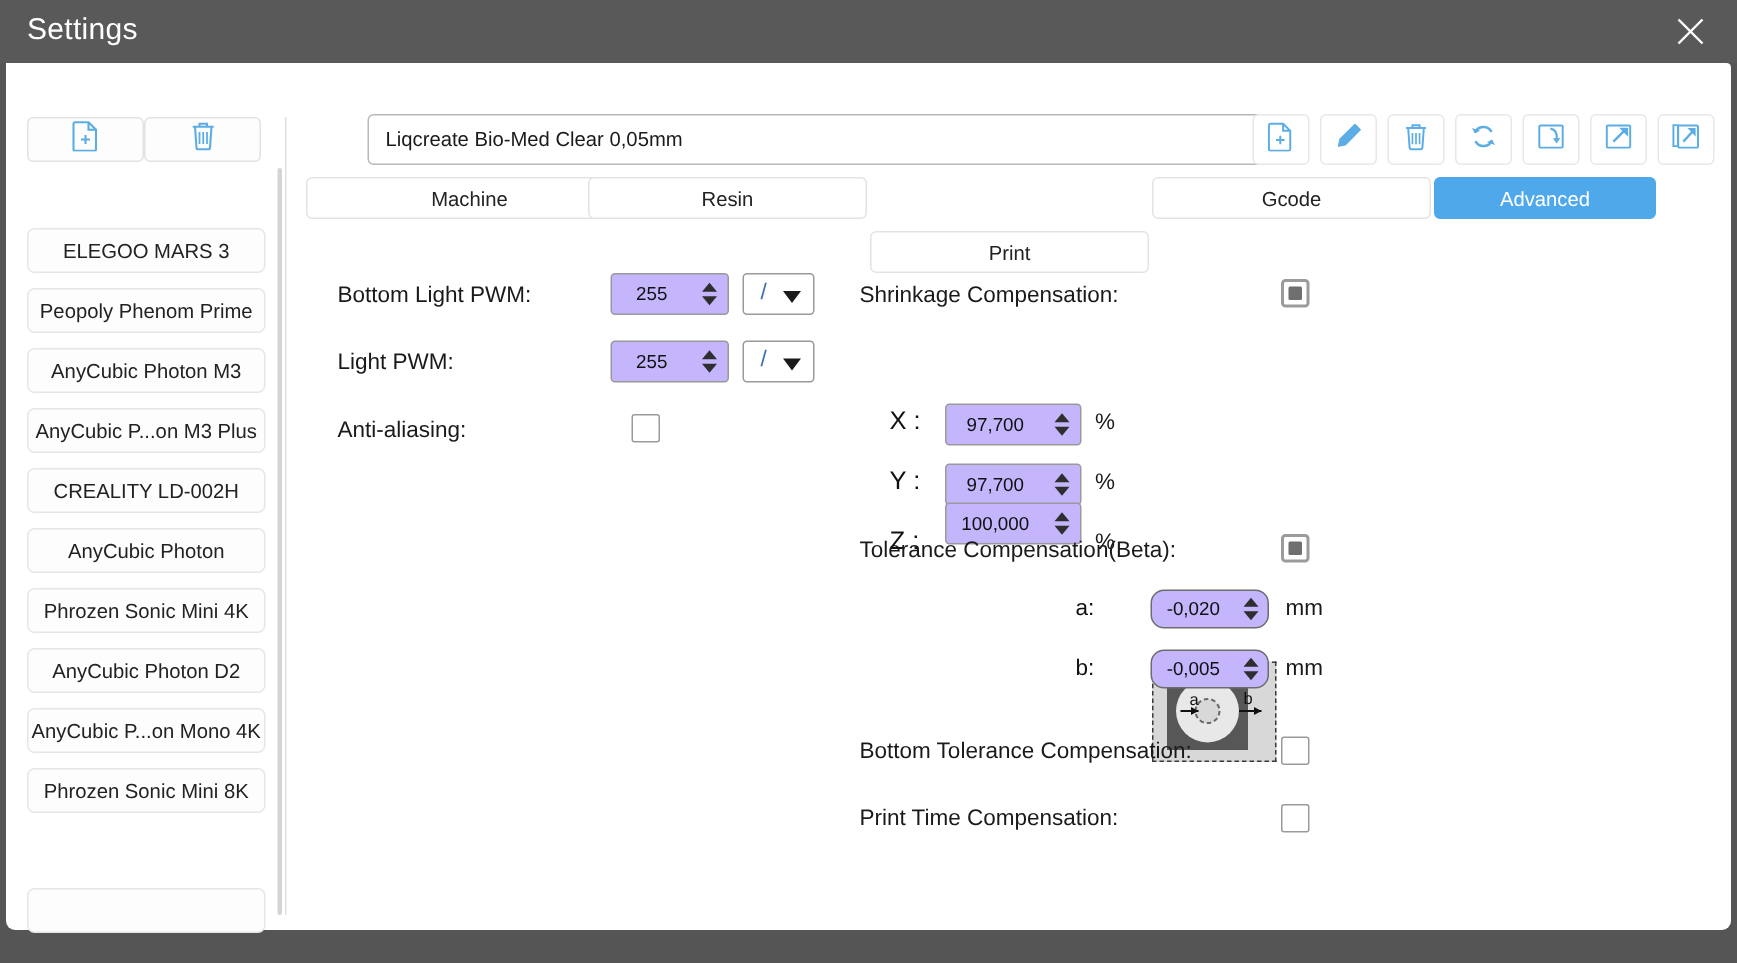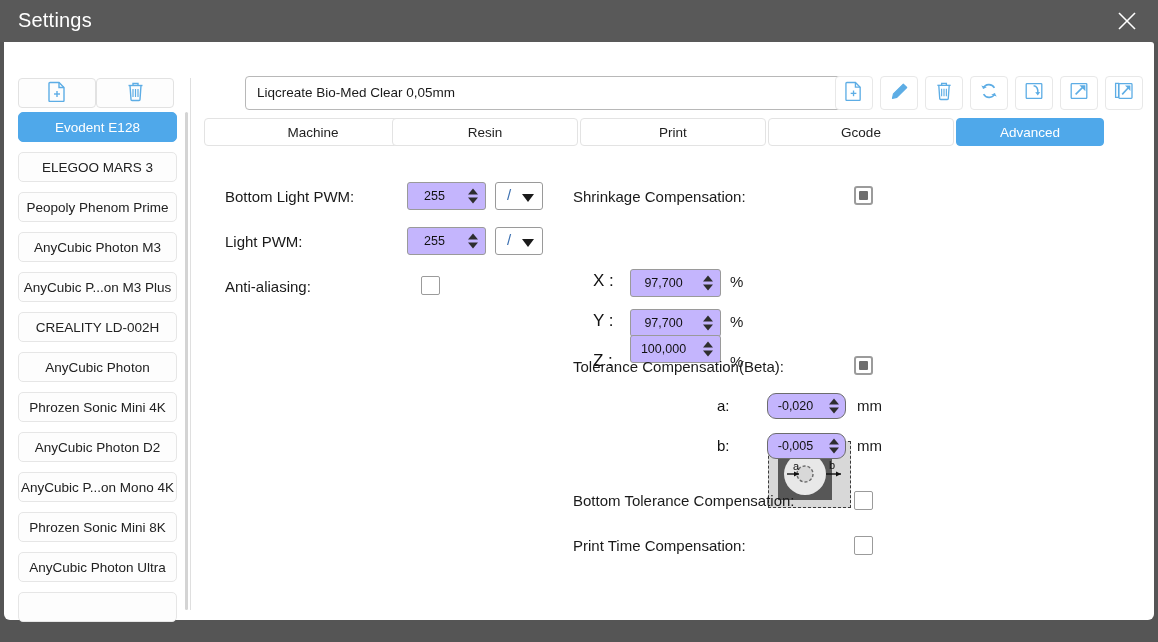--- a/index.html
+++ b/index.html
@@ -332,23 +332,20 @@
             <path d="M2.5 4.5 h14" stroke="#5dade5" stroke-width="1.4" fill="none"></path>
             <path d="M7 4.5 v-2 h5 v2" stroke="#5dade5" stroke-width="1.4" fill="none"></path>
             <path d="M4 4.5 l1 14 a1 1 0 0 0 1 1 h7 a1 1 0 0 0 1 -1 l1 -14" stroke="#5dade5" stroke-width="1.4" fill="none"></path>
             <line x1="7" y1="8" x2="7" y2="16" stroke="#5dade5" stroke-width="1.2"></line>
             <line x1="9.5" y1="8" x2="9.5" y2="16" stroke="#5dade5" stroke-width="1.2"></line>
             <line x1="12" y1="8" x2="12" y2="16" stroke="#5dade5" stroke-width="1.2"></line>
           </svg>
         </span>
       </div>
 
-      <div class="printer-item selected" style="top:70px">
-          <span>Evodent E128</span>
-        </div>
       <div class="printer-item" style="top:110px">
           <span>ELEGOO MARS 3</span>
         </div>
       <div class="printer-item" style="top:150px">
           <span>Peopoly Phenom Prime</span>
         </div>
       <div class="printer-item" style="top:190px">
           <span>AnyCubic Photon M3</span>
         </div>
       <div class="printer-item" style="top:230px">
@@ -364,23 +361,20 @@
           <span>Phrozen Sonic Mini 4K</span>
         </div>
       <div class="printer-item" style="top:390px">
           <span>AnyCubic Photon D2</span>
         </div>
       <div class="printer-item" style="top:430px">
           <span>AnyCubic P...on Mono 4K</span>
         </div>
       <div class="printer-item" style="top:470px">
           <span>Phrozen Sonic Mini 8K</span>
-        </div>
-      <div class="printer-item" style="top:510px">
-          <span>AnyCubic Photon Ultra</span>
         </div>
       <div class="printer-item" style="top:550px">
           <span></span>
         </div>
 
       <div id="printer-scroll-track"></div>
       <div id="printer-scroll-line"></div>
     </div>
 
     <div id="vert-divider"></div>
@@ -465,21 +459,21 @@
           </svg>
         </span>
       </div>
 
       <div class="tab" style="left:14px;  width:218px;">
           <span>Machine</span>
         </div>
       <div class="tab" style="left:202px; width:186px;">
           <span>Resin</span>
         </div>
-      <div class="tab" style="left:390px; width:186px;">
+      <div class="tab" style="left:390px; width:186px;margin-top:36px;">
           <span>Print</span>
         </div>
       <div class="tab" style="left:578px; width:186px;">
           <span>Gcode</span>
         </div>
       <div class="tab active" style="left:766px; width:148px;">
           <span>Advanced</span>
         </div>
 
       <div class="form-label" style="left:35px; top:146px;text-align:center;">Bottom Light PWM:</div>

